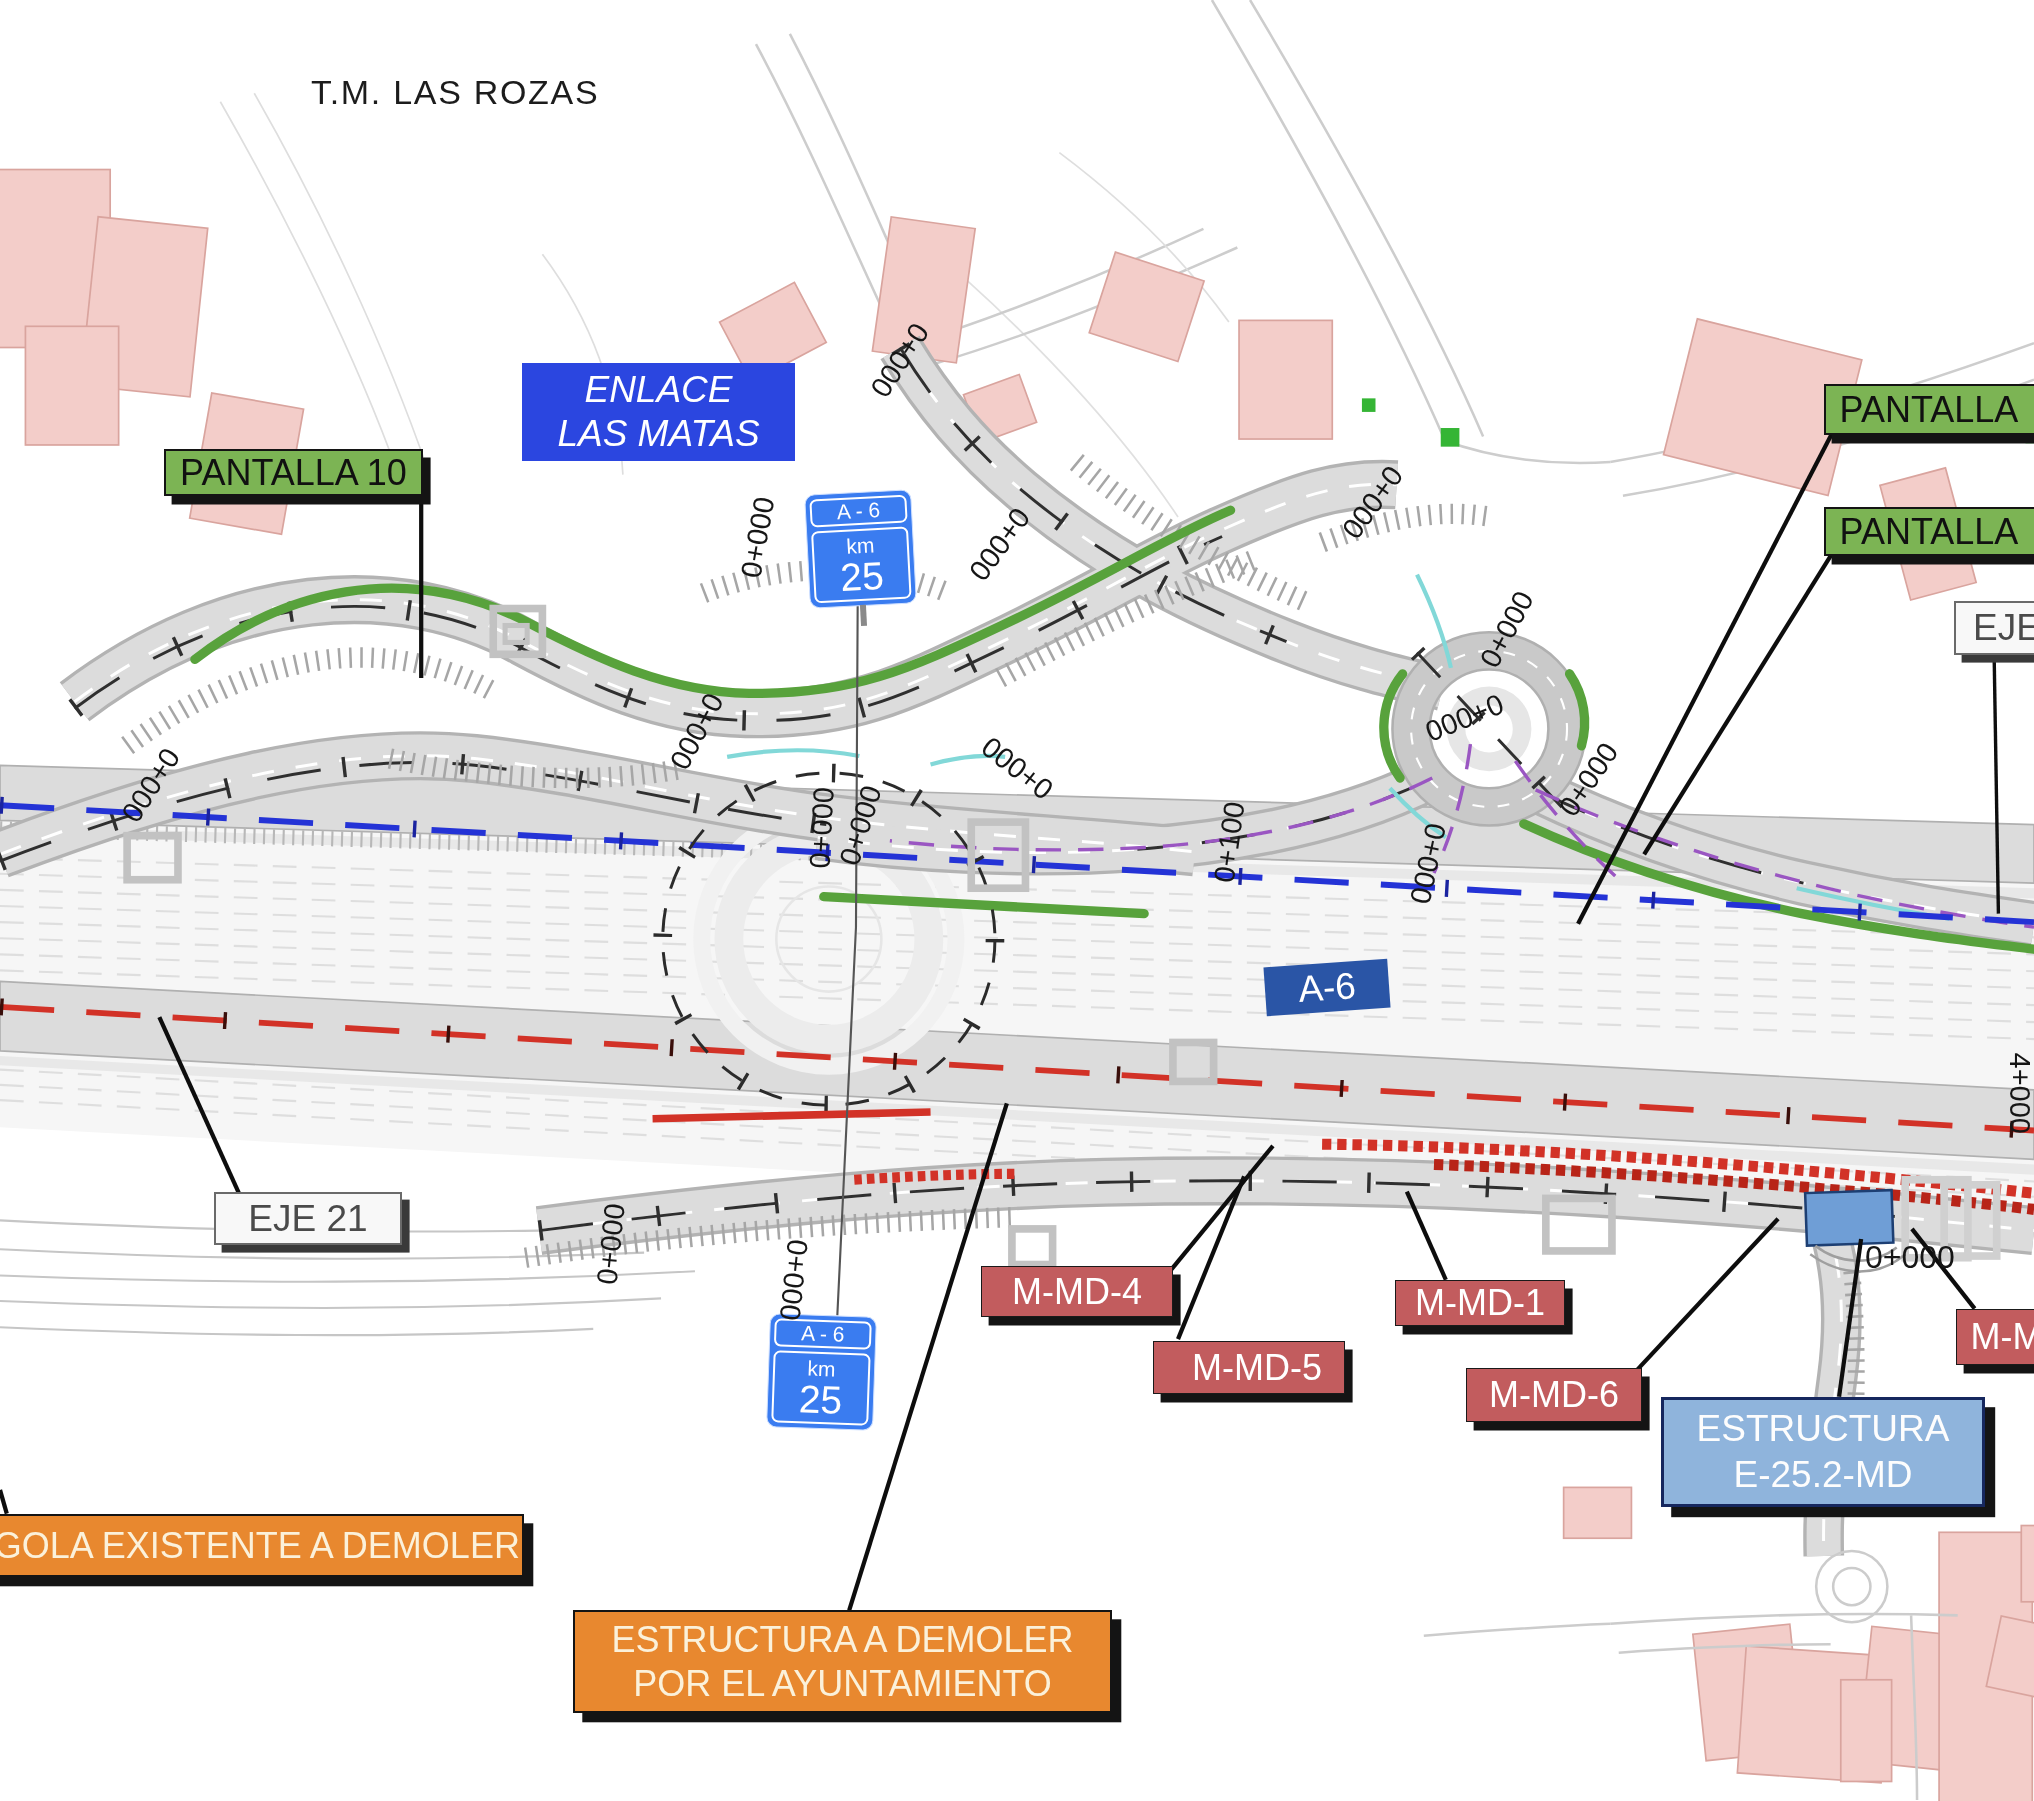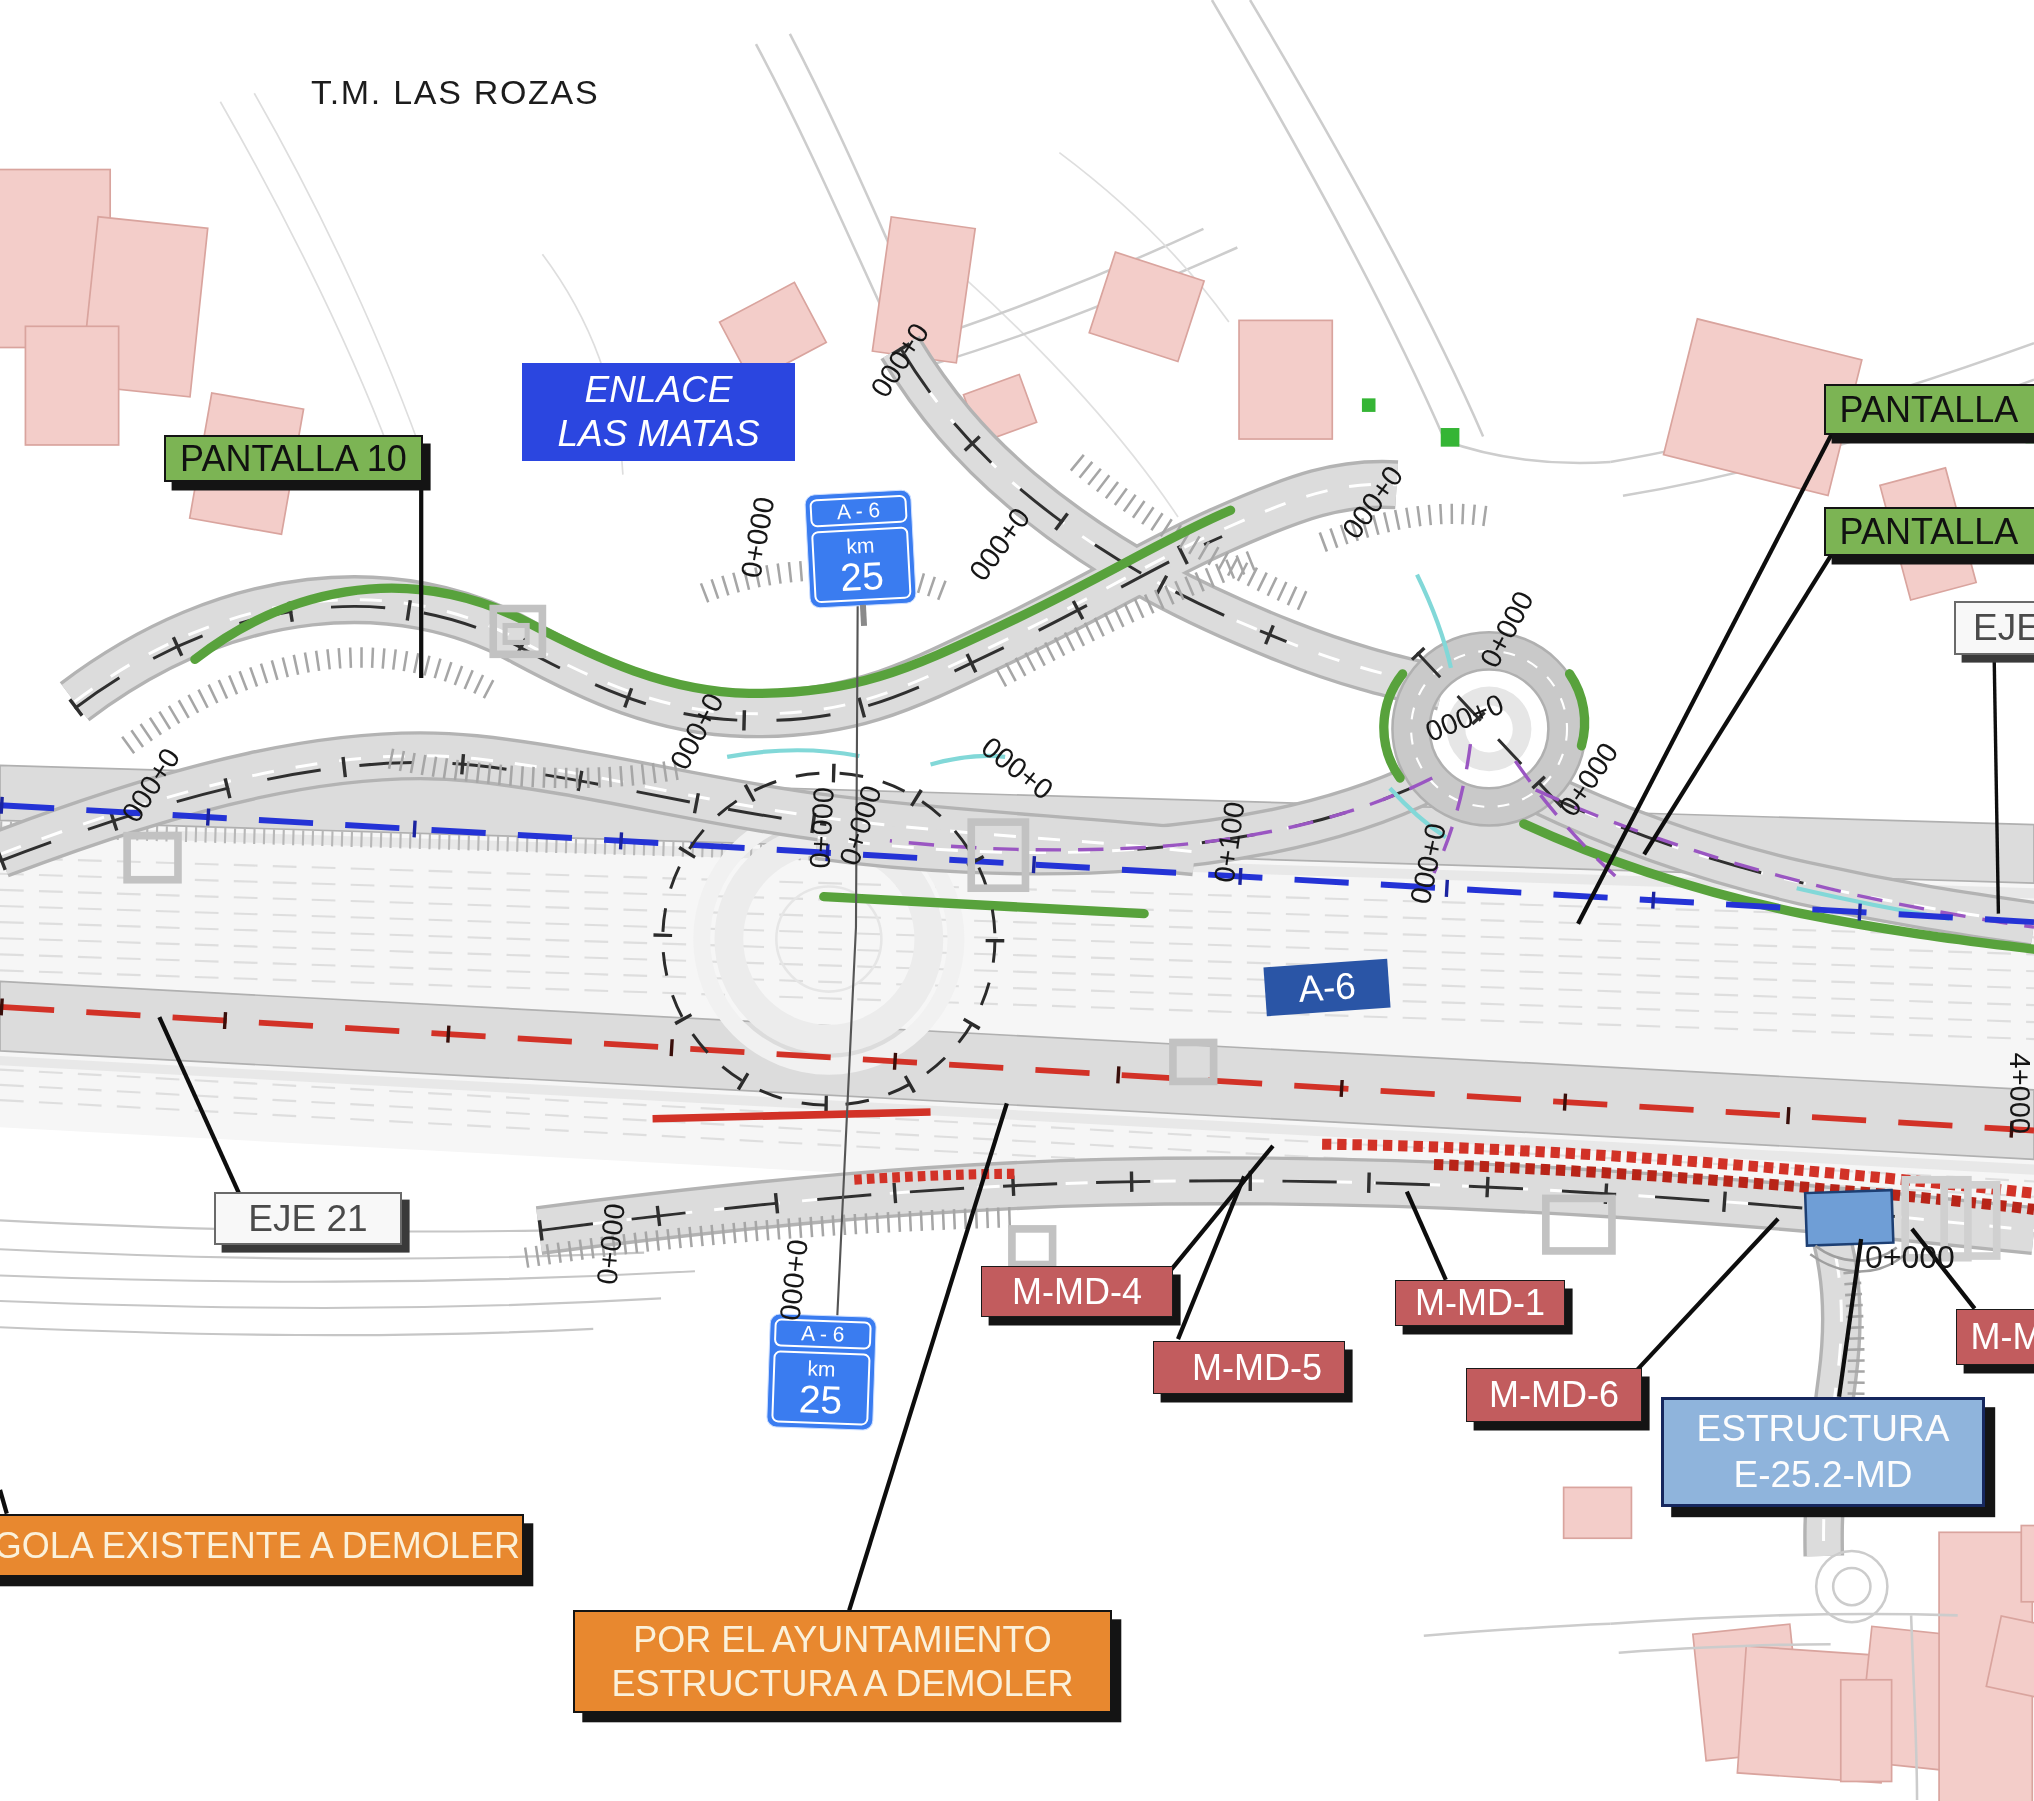--- a/index.html
+++ b/index.html
@@ -289,21 +289,21 @@
     <path d="M 1932 1616 L 2098 1438"></path>
     <path d="M 2330 1544 L 2256 1450"></path>
     <path d="M 2170 1648 L 2196 1462"></path>
     <path d="M 1002 1900 L 1188 1302"></path>
     <path d="M 8 1786 L 0 1758"></path>
   </g>
 </svg>
 
 <div class="page-title" style="left:271px;top:73px;margin-left:40px;">T.M. LAS ROZAS</div>
 
-<div class="lbl lbl-green" style="left:164px;top:435px;width:259px;height:47px;">PANTALLA 10</div>
+<div class="lbl lbl-green" style="left:164px;top:449px;width:259px;height:47px;">PANTALLA 10</div>
 
 <div class="lbl lbl-enlace" style="left:522px;top:363px;width:273px;height:98px;">
   <div>ENLACE</div>
   <div>LAS MATAS</div>
 </div>
 
 <div class="kmsign" style="left:807px;top:492px;transform:rotate(-3deg);">
   <div class="kmsign-route">A - 6</div>
   <div class="kmsign-body">
     <div class="kmsign-km">km</div>
@@ -341,22 +341,22 @@
 <div class="lbl lbl-red cut" style="left:1956px;top:1309px;width:153px;height:56px;">M-M</div>
 
 <div class="lbl lbl-structblue" style="left:1661px;top:1397px;width:324px;height:110px;">
   <div>ESTRUCTURA</div>
   <div>E-25.2-MD</div>
 </div>
 
 <div class="lbl lbl-orange" style="left:-10.2px;top:1514px;width:534px;height:63px;">GOLA EXISTENTE A DEMOLER</div>
 
 <div class="lbl lbl-orange" style="left:573px;top:1610px;width:539px;height:103px;">
+  <div>ESTRUCTURA A DEMOLER</div>
   <div>POR EL AYUNTAMIENTO</div>
-  <div>ESTRUCTURA A DEMOLER</div>
 </div>
 
 <span class="st" style="left:678px;top:751px;transform:rotate(-62deg);">000+0</span>
 <span class="st" style="left:820px;top:852px;transform:rotate(-87deg);">0+000</span>
 <span class="st" style="left:849px;top:848px;transform:rotate(-73deg);">0+000</span>
 <span class="st" style="left:751px;top:561px;transform:rotate(-80deg);">0+000</span>
 <span class="st" style="left:976px;top:561px;transform:rotate(-54deg);">000+0</span>
 <span class="st" style="left:1349px;top:519px;transform:rotate(-54deg);">000+0</span>
 <span class="st" style="left:1488px;top:649px;transform:rotate(-62deg);">0+000</span>
 <span class="st" style="left:1427px;top:717px;transform:rotate(-22deg);">000+0</span>

